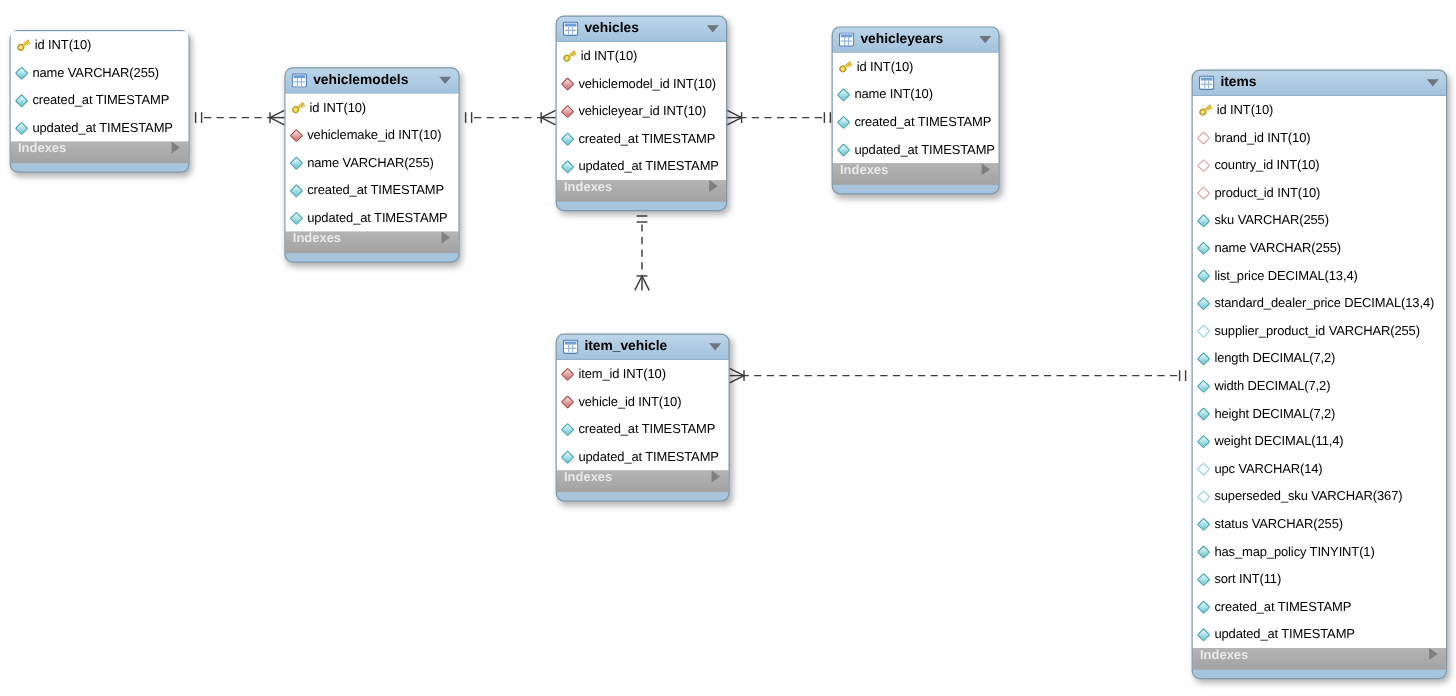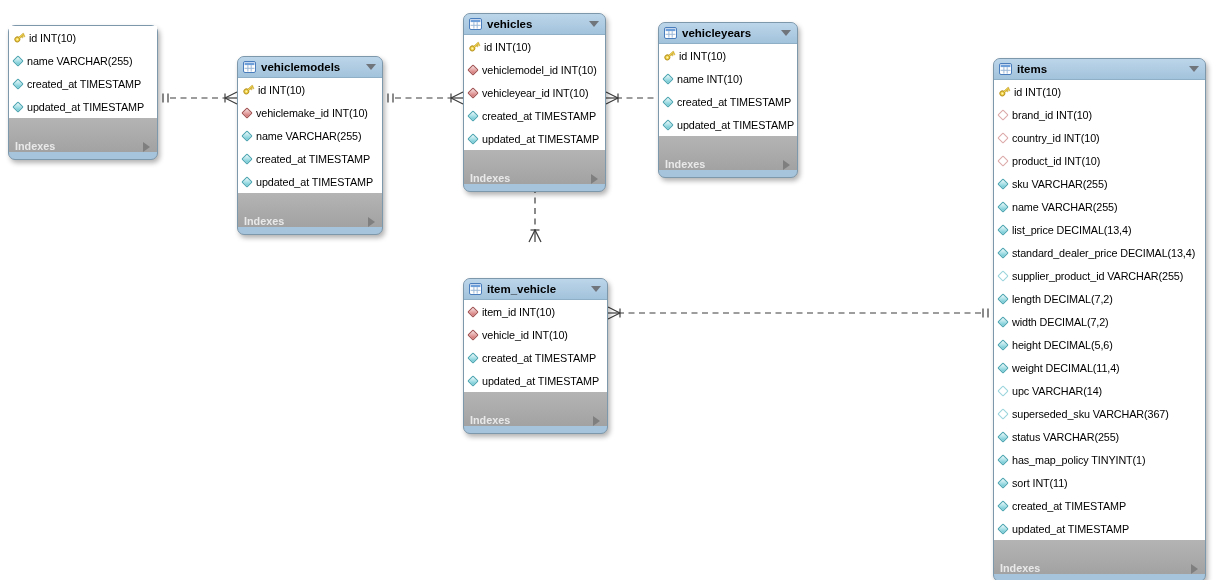--- a/index.html
+++ b/index.html
@@ -35,21 +35,21 @@
   .dmd{
     width:8px;height:8px;flex-shrink:0;margin:0 5px 0 1px;
     transform:rotate(45deg);border:1px solid;border-radius:1px;box-sizing:border-box;
   }
   .dmd.col{background:linear-gradient(135deg,#e2f6f8 10%,#7fd0da 80%);border-color:#4aa4b0;}
   .dmd.col-hollow{background:#ffffff;border-color:#9ad4dc;}
   .dmd.fk{background:linear-gradient(135deg,#f4d6d6 10%,#d98080 80%);border-color:#a05050;}
   .dmd.fk-hollow{background:#ffffff;border-color:#dCA8a8;}
   .key-icon{display:inline-flex;width:13px;margin-right:3px;flex-shrink:0;}
   .idx-footer{
-    height:34px;display:flex;align-items:flex-end;justify-content:space-between;
+    height:18px;display:flex;align-items:flex-start;justify-content:space-between;
     background:linear-gradient(#b4b4b4,#a2a2a2);
     padding:0 7px 0 6px;cursor:pointer;
   }
   .idx-label{font-size:10.8px;font-weight:bold;color:#e9e9e9;}
   .idx-tri{
     width:0;height:0;
     border-top:5px solid transparent;border-bottom:5px solid transparent;
     border-left:7px solid #7f7f7f;
   }
 </style>
@@ -233,21 +233,21 @@
         <div class="col-row">
           <span class="dmd col"></span>
           <span>updated_at TIMESTAMP</span>
         </div>
       </div>
       <div class="idx-footer">
         <span class="idx-label">Indexes</span>
         <span class="idx-tri"></span>
       </div>
     </div>
-    <div class="db-table" style="left: 658px; top: 22px; width: 140px;">
+    <div class="db-table" style="left: 693px; top: 22px; width: 140px;">
       <div class="tbl-header">
         <span class="tbl-icon">
           <svg width="13" height="12" viewBox="0 0 13 12">
             <rect x="0.5" y="0.5" width="12" height="11" rx="1.5" fill="#fdfdfd" stroke="#4a7dbb"></rect>
             <rect x="1.6" y="1.6" width="9.8" height="2.5" fill="#6f9fd8"></rect>
             <line x1="4.9" y1="4.1" x2="4.9" y2="10.6" stroke="#9ab8d8" stroke-width="1"></line>
             <line x1="8.2" y1="4.1" x2="8.2" y2="10.6" stroke="#9ab8d8" stroke-width="1"></line>
             <line x1="1.6" y1="7.3" x2="11.4" y2="7.3" stroke="#9ab8d8" stroke-width="1"></line>
           </svg>
         </span>
@@ -388,21 +388,21 @@
         <div class="col-row">
           <span class="dmd col"></span>
           <span>length DECIMAL(7,2)</span>
         </div>
         <div class="col-row">
           <span class="dmd col"></span>
           <span>width DECIMAL(7,2)</span>
         </div>
         <div class="col-row">
           <span class="dmd col"></span>
-          <span>height DECIMAL(5,6)</span>
+          <span>height DECIMAL(7,2)</span>
         </div>
         <div class="col-row">
           <span class="dmd col"></span>
           <span>weight DECIMAL(11,4)</span>
         </div>
         <div class="col-row">
           <span class="dmd col-hollow"></span>
           <span>upc VARCHAR(14)</span>
         </div>
         <div class="col-row">

